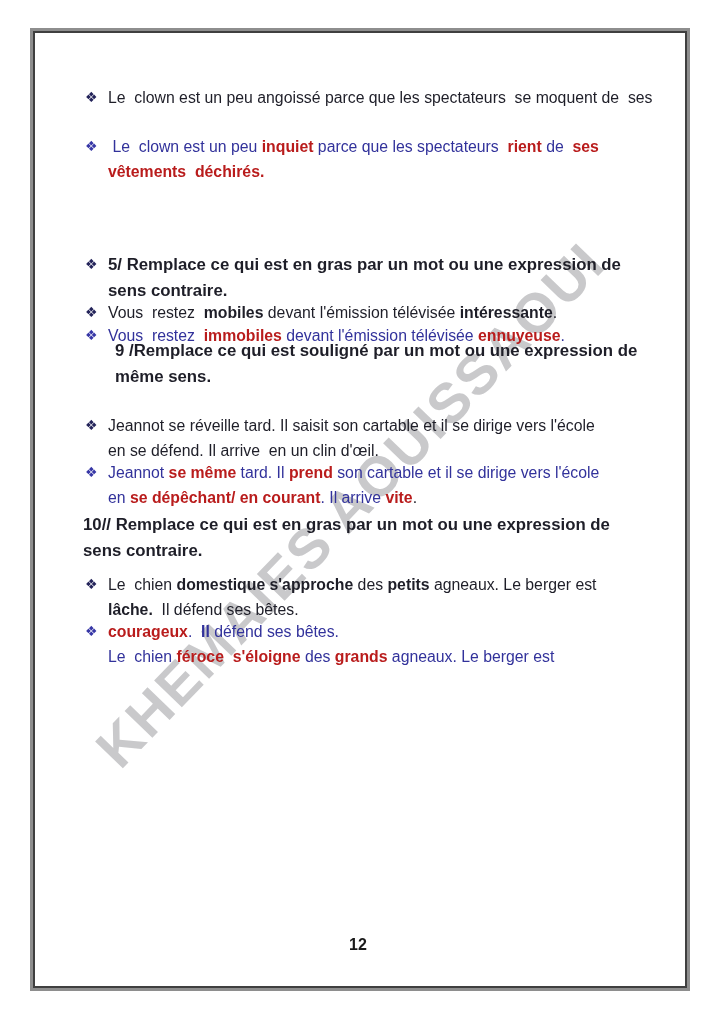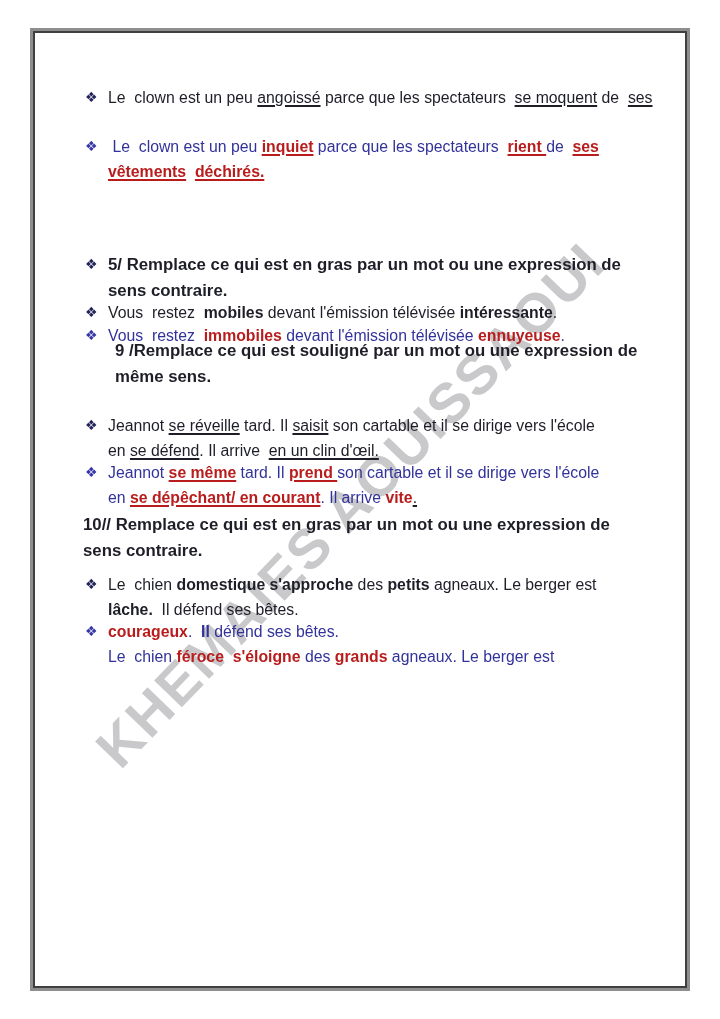--- a/index.html
+++ b/index.html
@@ -15,21 +15,21 @@
   .block{position:absolute;left:85px;display:flex;font-size:15.8px;line-height:25px;color:#1e1e28;}
   .block .bullet{flex:0 0 23px;font-size:14px;line-height:25px;}
   .bullet-dark{color:#24245a;}
   .bullet-blue{color:#3737a6;}
   .line{white-space:pre;}
   .heading{font-weight:bold;font-size:16.8px;line-height:26px;color:#161616;}
   .c-dark{color:#1e1e28;}
   .c-blue{color:#32329b;}
   .c-red{color:#b91c1c;}
   .b{font-weight:bold;}
-  .u{text-decoration:underline;text-underline-offset:2px;text-decoration-thickness:1.5px;text-align:center;}
+  .u{text-underline-offset:2px;text-decoration-thickness:1.5px;text-align:center;}
   
   .blk-clown-q{top:85px;}
   .blk-clown-a{top:134px;}
   .blk-ex8-head{top:252px;}
   .blk-ex8-q{top:300px;}
   .blk-ex8-a{top:323px;}
   .blk-ex9-head{top:338px;left:83px;margin-left:32px;}
   .blk-ex9-q{top:413px;}
   .blk-ex9-a{top:460px;}
   .blk-ex10-head{top:512px;left:83px;}
@@ -111,13 +111,14 @@
         </div>
       </div>
       <div class="block blk-ex10-a">
         <span class="bullet bullet-blue">❖</span>
         <div class="txt">
           <div class="line"><span class="c-red b">courageux</span><span class="c-blue">.  </span><span class="c-blue b">Il</span><span class="c-blue"> défend ses bêtes.</span></div>
           <div class="line"><span class="c-blue">Le  chien </span><span class="c-red b">féroce  s'éloigne</span><span class="c-blue"> des </span><span class="c-red b">grands</span><span class="c-blue"> agneaux. Le berger est</span></div>
         </div>
       </div>
     </div>
+  <div class="page-number">12</div>
 </div>
 
 </body></html>

